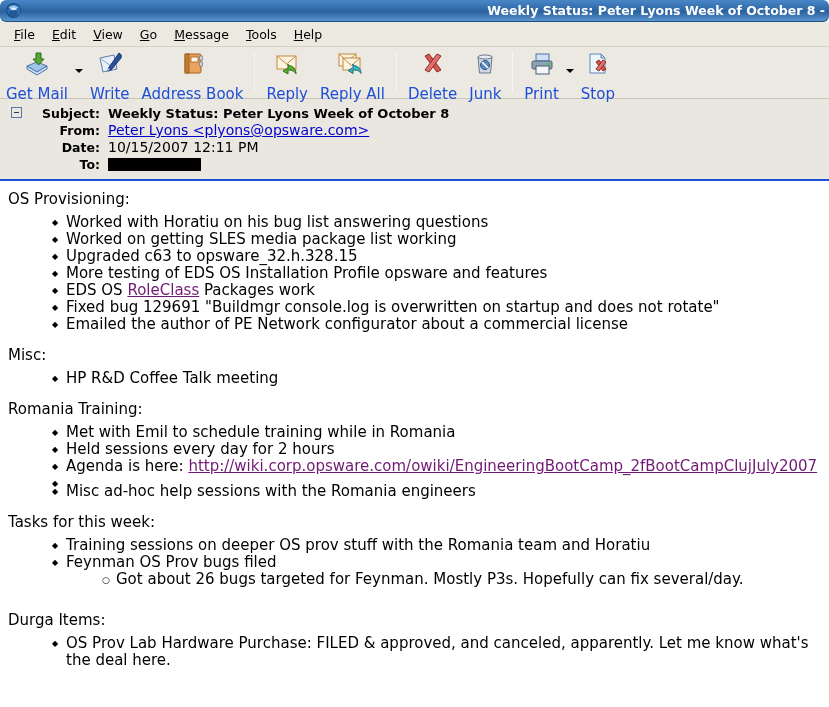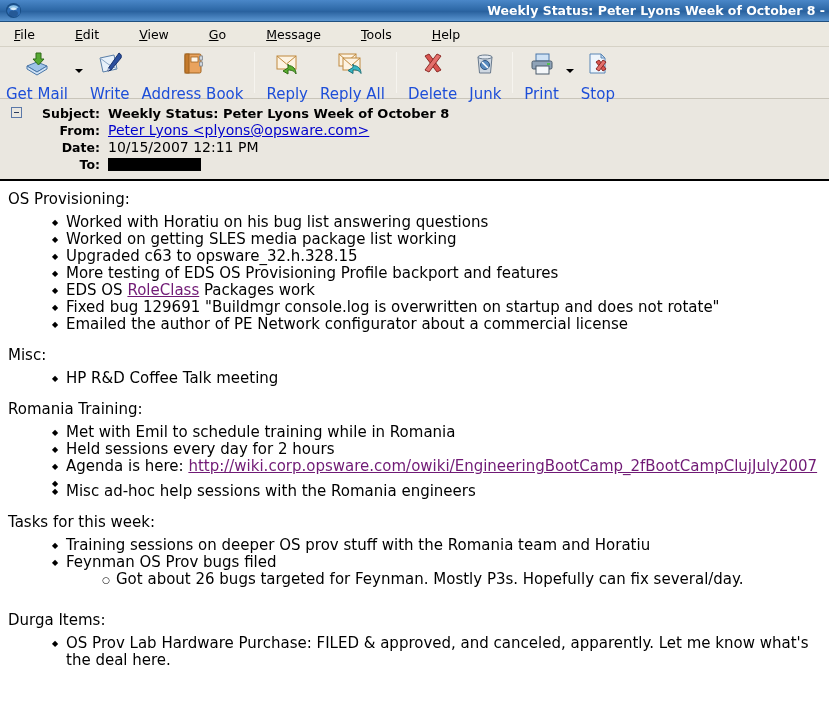--- a/index.html
+++ b/index.html
@@ -12,20 +12,21 @@
   }
 
   
   #titlebar {
     height: 22px;
     background: linear-gradient(to bottom, #4a87c8 0%, #2f6aa8 45%, #2a629f 55%, #5a95d0 100%);
     display: flex;
     align-items: center;
     position: relative;
     border-bottom: 1px solid #20507f;
+    border-radius: 6px;
   }
   #titlebar .tb-icon {
     width: 20px; height: 18px;
     margin-left: 3px;
     display: flex; align-items: center; justify-content: center;
     flex: 0 0 auto;
   }
   #titlebar .tb-title {
     position: absolute;
     left: 0; right: 0;
@@ -40,21 +41,20 @@
   }
 
   
   #menubar {
     height: 25px;
     background: #ece9e0;
     display: flex;
     align-items: center;
     padding-left: 6px;
     border-bottom: 1px solid #d6d2c6;
-    gap: 23px;
   }
   #menubar .menu-item {
     font-size: 12.5px;
     color: #000;
     padding: 2px 9px 2px 8px;
     cursor: default;
     white-space: nowrap;
   }
   #menubar .menu-item u { text-decoration: underline; }
 
@@ -100,21 +100,21 @@
   .tb-drop .caret {
     width: 0; height: 0;
     border-left: 4px solid transparent;
     border-right: 4px solid transparent;
     border-top: 4px solid #000;
   }
 
   
   #msghead {
     background: #eae7e0;
-    border-bottom: 2px solid #000000;
+    border-bottom: 2px solid #1d4ed8;
     padding: 5px 0 6px 0;
   }
   .hdr-row {
     display: flex;
     align-items: baseline;
     line-height: 17px;
     padding: 0 4px;
   }
   .hdr-twisty-cell {
     width: 24px;
@@ -409,21 +409,21 @@
 
 </div>
 
 <div id="msgbody">
 
   <p class="sec-title">OS Provisioning:</p>
   <ul class="b1">
     <li>Worked with Horatiu on his bug list answering questions</li>
     <li>Worked on getting SLES media package list working</li>
     <li>Upgraded c63 to opsware_32.h.328.15</li>
-    <li>More testing of EDS OS Provisioning Profile backport and features</li>
+    <li>More testing of EDS OS Installation Profile opsware and features</li>
     <li><span>EDS OS </span><a href="#" class="body-link">RoleClass</a><span> Packages work</span></li>
     <li>Fixed bug 129691 "Buildmgr console.log is overwritten on startup and does not rotate"</li>
     <li>Emailed the author of PE Network configurator about a commercial license</li>
   </ul>
 
   <p class="sec-title">Misc:</p>
   <ul class="b1">
     <li>HP R&amp;D Coffee Talk meeting</li>
   </ul>
 

